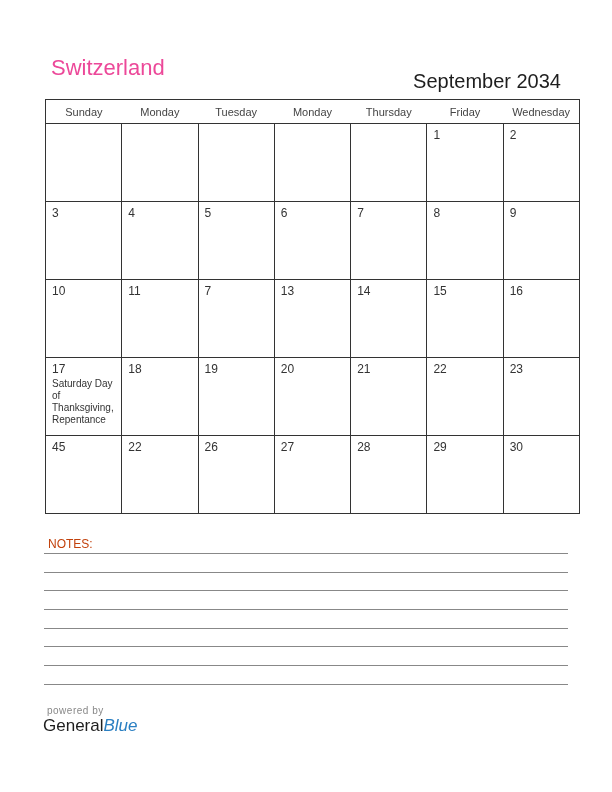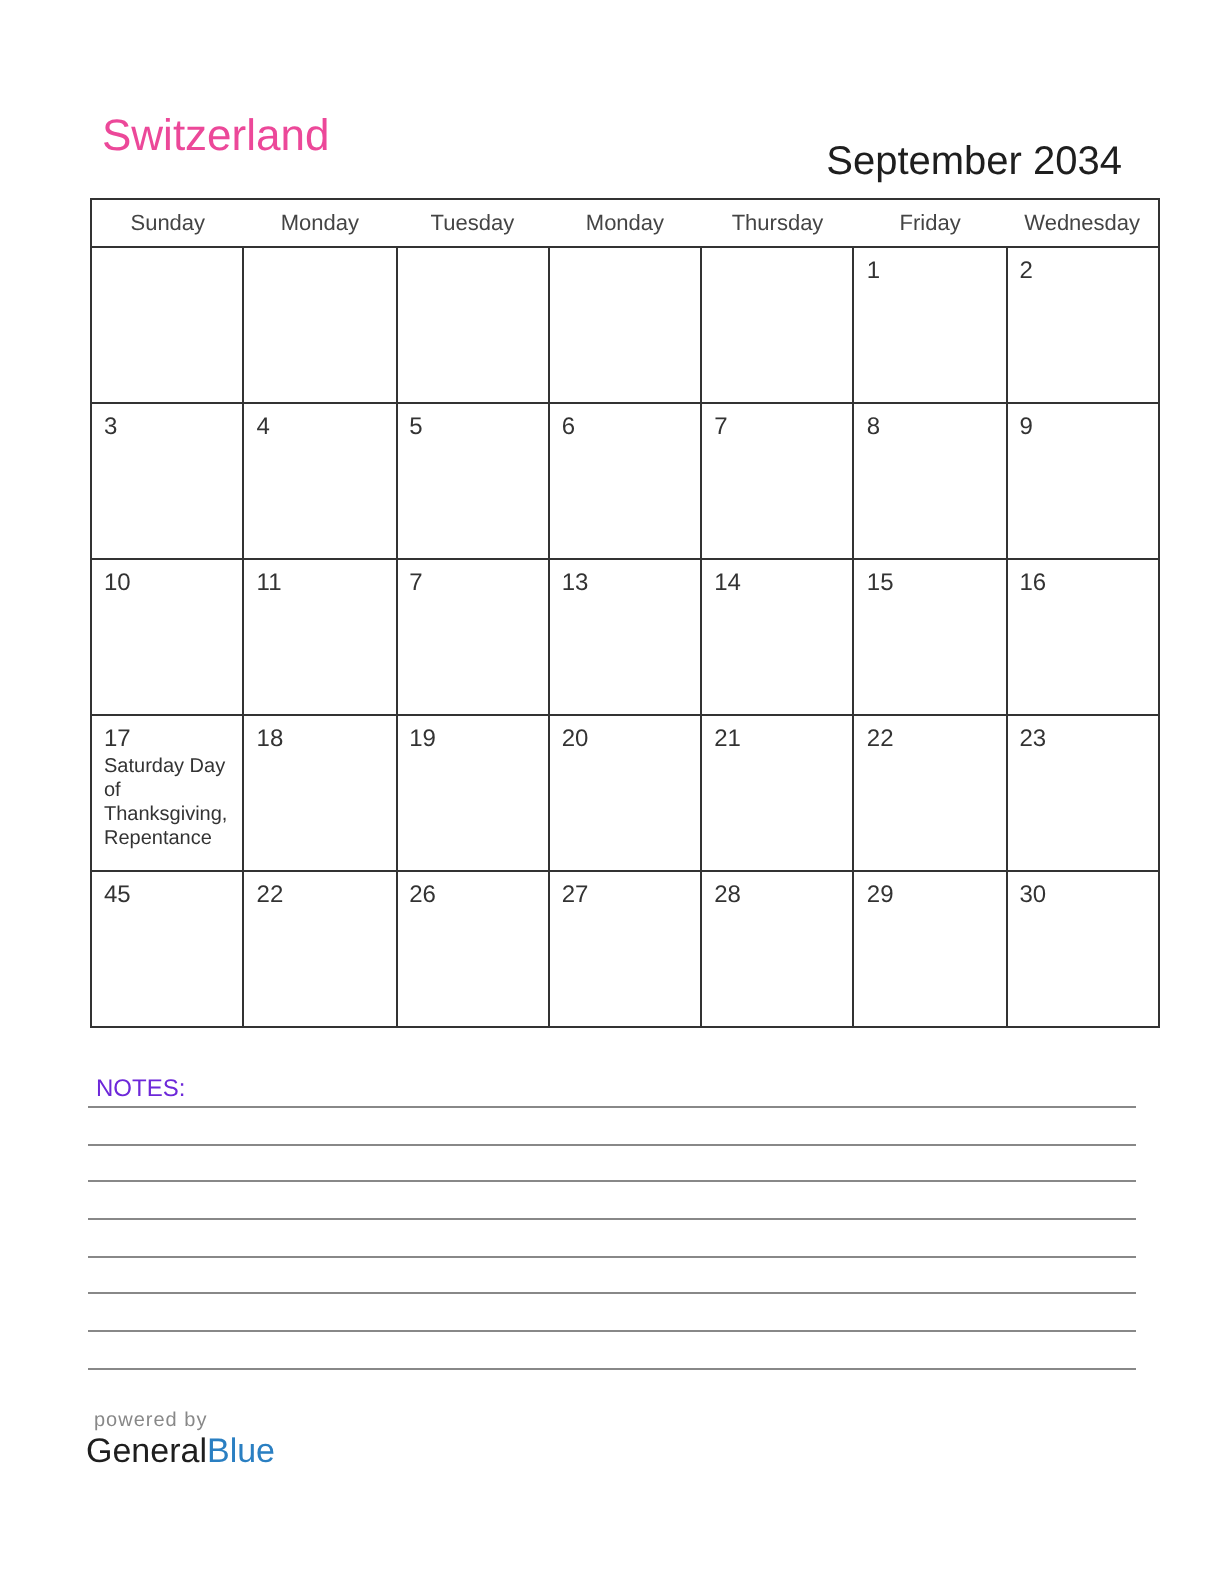--- a/index.html
+++ b/index.html
@@ -6,25 +6,25 @@
   body { width:612px; height:792px; position:relative; font-family:"Liberation Sans", "DejaVu Sans", sans-serif; color:#222; overflow:hidden; }
   .title { position:absolute; top:55px; left:51px; font-size:22px; color:#ec4899; }
   .month { position:absolute; top:56px; right:51px; font-size:20px; color:#1e1e1e;margin-top:14px; }
   table.cal { position:absolute; left:45px; top:99px; width:535px; border-collapse:collapse; table-layout:fixed; }
   table.cal th { height:23px; border:1px solid #333; border-left:none; border-right:none; font-weight:normal; font-size:11px; color:#444; text-align:center; padding:0; }
   table.cal th:first-child { border-left:1px solid #333; }
   table.cal th:last-child { border-right:1px solid #333; }
   table.cal td { height:77px; border:1px solid #333; vertical-align:top; padding:0; font-size:12px; color:#333; position:relative; }
   .daynum { display:block; padding:5px 0 0 6px; line-height:12px; }
   .hol { display:block; padding:3px 0 0 6px; font-size:10px; line-height:12px; color:#333; width:64px; word-wrap:break-word; }
-  .notes-label { position:absolute; left:48px; top:537px; font-size:12px; color:#6d28d9; }
+  .notes-label { position:absolute; left:48px; top:537px; font-size:12px; color:#c2410c; }
   .note-line { position:absolute; left:44px; width:524px; height:1px; background:#888; }
   .powered { position:absolute; left:47px; top:705px; font-size:10px; color:#888; letter-spacing:0.5px; }
   .brand { position:absolute; left:43px; top:716px; font-size:17px; color:#1e1e1e; }
-  .brand .blue { color:#2a7fc2; }
+  .brand .blue { color:#2a7fc2;font-style:italic; }
 </style>
 </head>
 <body>
 
 <div class="title">Switzerland</div>
 <div class="month">September 2034</div>
 
 <table class="cal">
   <thead>
     <tr>

